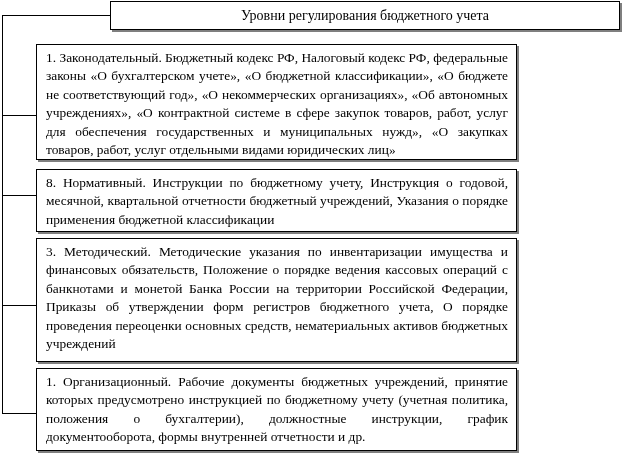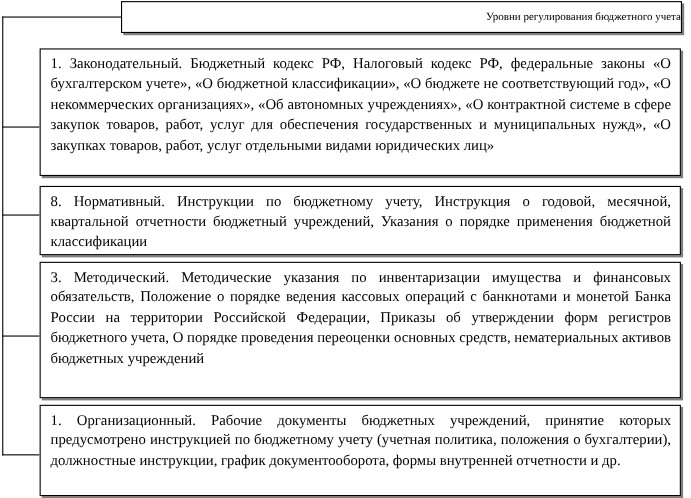--- a/index.html
+++ b/index.html
@@ -1,20 +1,20 @@
 <!DOCTYPE html>
 <html><head>
 <meta charset="utf-8">
 <style>
   html, body { margin: 0; padding: 0; background: #ffffff; }
   body { width: 628px; height: 453px; position: relative; overflow: hidden; font-family: "Liberation Serif", "DejaVu Serif", serif; color: #000; }
   .line { position: absolute; background: #000; }
   .box { position: absolute; background: #fff; border: 1px solid #000; box-sizing: border-box; box-shadow: 2px 2px 0 #7f7f7f; }
-  .title-box { left: 110px; top: 1px; width: 510px; height: 29px; text-align: right; font-size: 10px; line-height: 27px; }
-  .level-box { left: 36px; width: 583px; padding: 4px 8px 10px 9px; font-size: 13.4px; line-height: 18.4px; text-align: justify; overflow: hidden; }
+  .title-box { left: 110px; top: 1px; width: 510px; height: 29px; text-align: center; font-size: 14px; line-height: 27px; }
+  .level-box { left: 36px; width: 481px; padding: 4px 8px 10px 9px; font-size: 13.4px; line-height: 18.4px; text-align: justify; overflow: hidden; }
   .level-box span { display: block; }
 </style>
 </head>
 <body>
 
 <div class="line" style="left:2px; top:15px; width:1px; height:399px;"></div>
 <div class="line" style="left:2px; top:15px; width:108px; height:1px;"></div>
 <div class="line" style="left:2px; top:115px; width:34px; height:1px;"></div>
 <div class="line" style="left:2px; top:195px; width:34px; height:1px;"></div>
 <div class="line" style="left:2px; top:305px; width:34px; height:1px;"></div>

